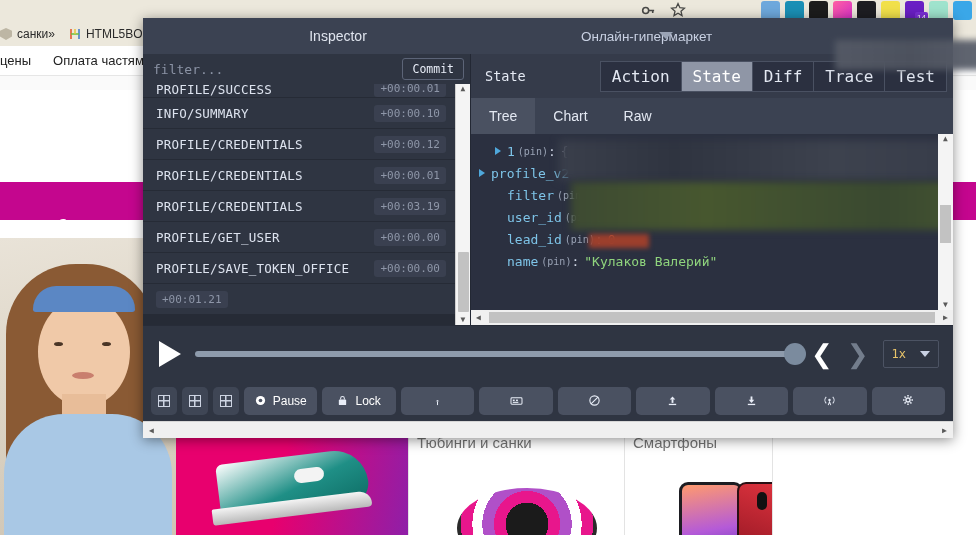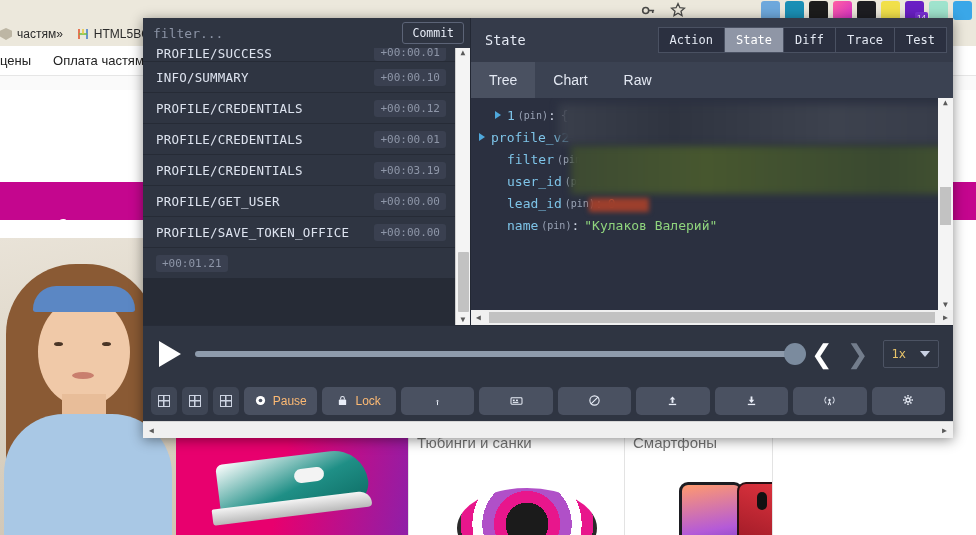--- a/index.html
+++ b/index.html
@@ -158,21 +158,21 @@
   .vs-arrow { font-size: 8px; color: #5a5a5a; line-height: 1; }
   .vs-thumb { width: 11px; height: 60px; background: #c2c2c2; border-radius: 1px; margin-top: auto; margin-bottom: 4px; }
 
   
   .dt-right { flex: 1; display: flex; flex-direction: column; min-width: 0; background: #2f3542; }
   .monitor-head { height: 44px; flex: none; display: flex; align-items: center; padding: 0 6px 0 14px; background: #353b4a; }
   .monitor-label { color: #e6ebf5; font-size: 13.5px; flex: 1; }
   .seg-group { display: flex; }
   .seg {
     background: #2b3040; color: #e3e8f2; border: 1px solid #4a5162; border-right: none;
-    font-size: 12px; padding: 5px 11px; cursor: pointer; font-family: "DejaVu Sans Mono", monospace;
+    font-size: 16px; padding: 5px 11px; cursor: pointer; font-family: "DejaVu Sans Mono", monospace;
   }
   .seg:last-child { border-right: 1px solid #4a5162; }
   .seg.active { background: #8f96a6; color: #ffffff; }
 
   .tabs-row { height: 36px; flex: none; display: flex; align-items: stretch; background: #3b4252; text-align: right; }
   .tab {
     display: flex; align-items: center; padding: 0 18px; color: #e3e8f2; font-size: 14px;
     font-family: "Liberation Sans", sans-serif; cursor: pointer;
   }
   .tab.active { background: #4a5161; }
@@ -215,21 +215,21 @@
   .nav-arrow.dim { color: #737d8c; }
   .speed-sel {
     border: 1px solid #4c5363; background: #2f3542; color: #e8c46a; font-size: 12px;
     border-radius: 2px; padding: 6px 8px; display: flex; align-items: center; gap: 14px; cursor: pointer;
   }
   .sel-caret { width:0;height:0;border-left:5px solid transparent;border-right:5px solid transparent;border-top:6px solid #c9d1e3; }
 
   
   .btn-bar { height: 40px; flex: none; display: flex; align-items: center; gap: 5px; padding: 0 8px; background: #2f3542; }
   .tbtn {
-    background: #4a5161; border: none; border-radius: 5px; color: #fdba74;
+    background: #4a5161; border: none; border-radius: 5px; color: #ffffff;
     height: 28px; display: flex; align-items: center; justify-content: center; gap: 7px;
     font-size: 12px; cursor: pointer; font-family: "Liberation Sans", sans-serif;
   }
   .tbtn.sq { width: 26px; background: #3f4655; }
   .tbtn.wide { flex: 1; }
   .glyph { font-size: 12px; line-height: 1; }
   .grid-glyph { width: 12px; height: 12px; border: 1.5px solid #cdd4e2;
      background: linear-gradient(#cdd4e2,#cdd4e2) center/1.5px 100% no-repeat,
                  linear-gradient(#cdd4e2,#cdd4e2) center/100% 1.5px no-repeat; }
 
@@ -267,21 +267,21 @@
           <span class="ext-badge">14</span>
         </span>
         <span class="ext" style="background:#9fe3cd"></span>
         <span class="ext" style="background:#3aa7e8"></span>
       </div>
     </div>
 
     <div class="bookmarks-bar">
       <span class="bm">
         <span class="bm-fav" style="background:#bdb6a4;clip-path:polygon(50% 0,100% 22%,100% 70%,50% 100%,0 70%,0 22%)"></span>
-        <span>частям»</span>
+        <span>санки»</span>
       </span>
       <span class="bm">
         <span class="bm-fav">
           <svg viewBox="0 0 12 12" width="12" height="12">
               <path d="M2 1v10" stroke="#e34f26" stroke-width="1.5"></path>
               <path d="M10 1v10" stroke="#3c79c9" stroke-width="1.5"></path>
               <path d="M2 6h8" stroke="#6bbf3e" stroke-width="1.5"></path>
               <path d="M6 1v5" stroke="#e8c63a" stroke-width="1.5"></path>
             </svg>
         </span>
@@ -335,20 +335,26 @@
         <div class="phone-b"></div>
           <div class="phone-cam"></div>
       </div>
     </div>
 
     <div class="prod-cell" style="left:772px;width:204px;border-left:1px solid #e3e3e3"></div>
   </div>
 
   <div class="devtools">
 
+    <div class="dt-titlebar">
+      <div class="dt-title">Inspector</div>
+      <div class="dt-caret"></div>
+      <div class="dt-subtitle">Онлайн-гипермаркет</div>
+      <div class="redact-title"></div>
+    </div>
 
     <div class="dt-body">
 
       <div class="dt-left">
         <div class="filter-row">
           <input class="filter-input" type="text" placeholder="filter..." style="">
           <button class="commit-btn">Commit</button>
         </div>
 
         <div class="actions-wrap">

